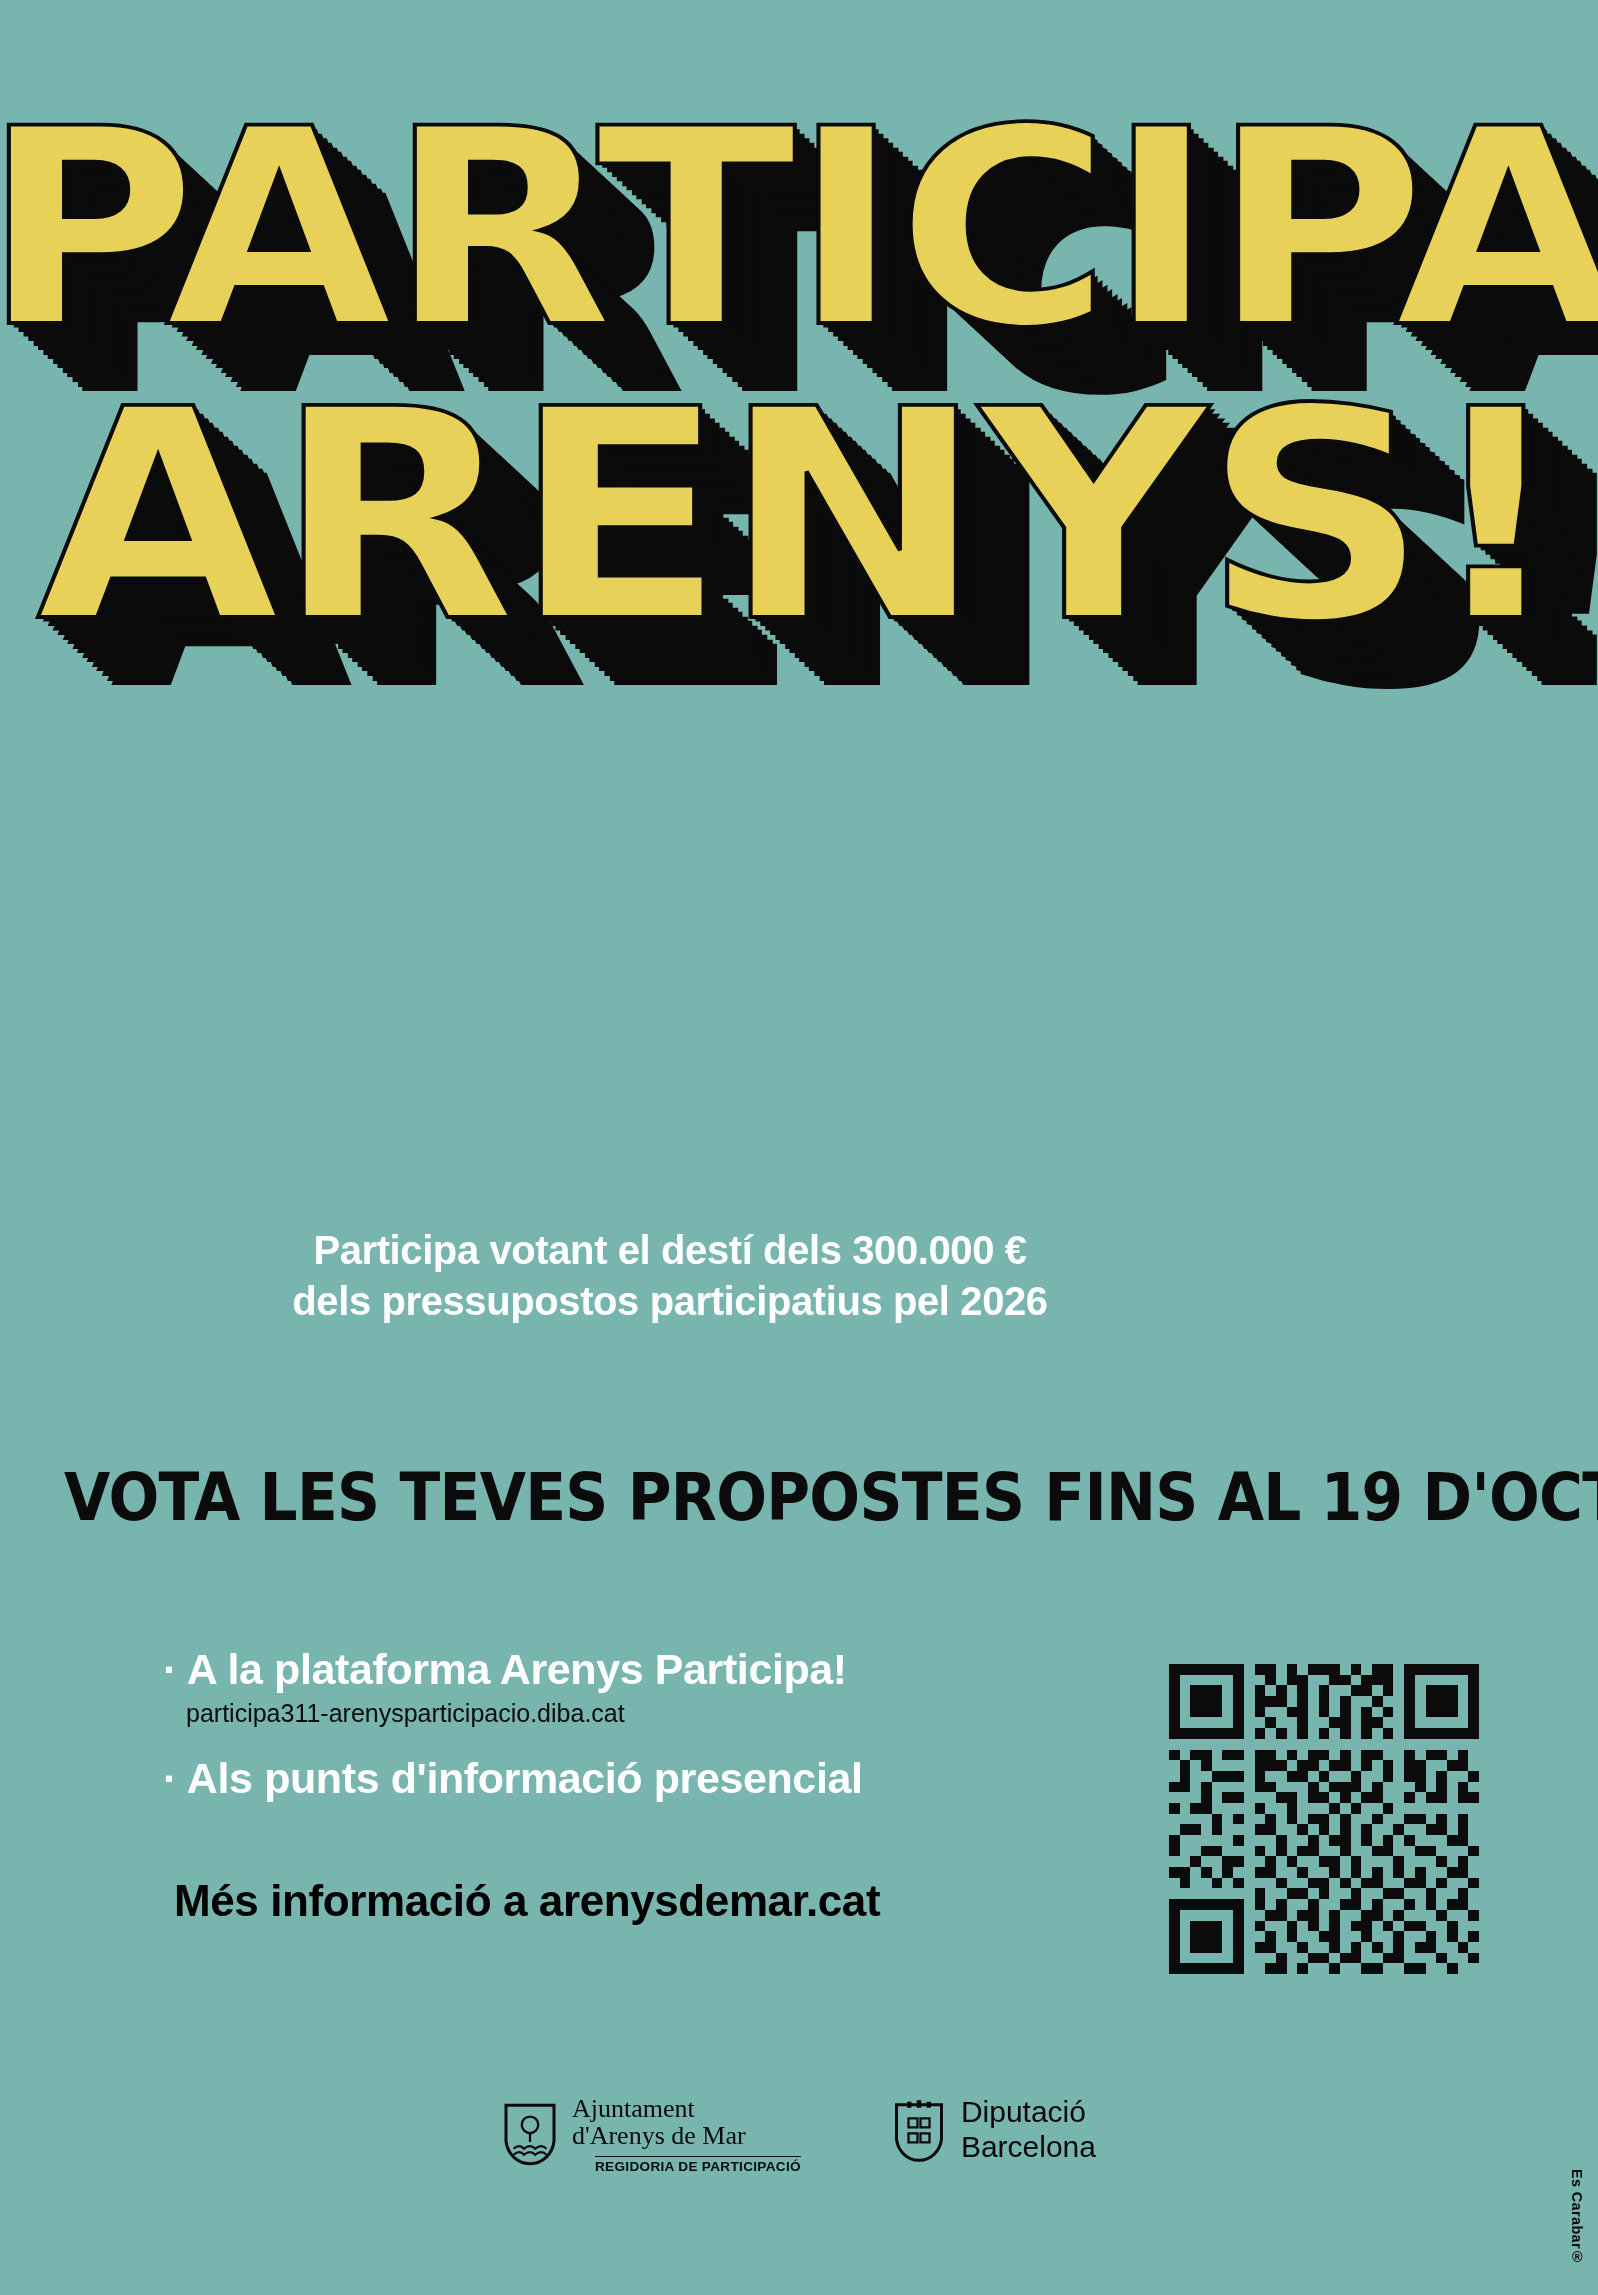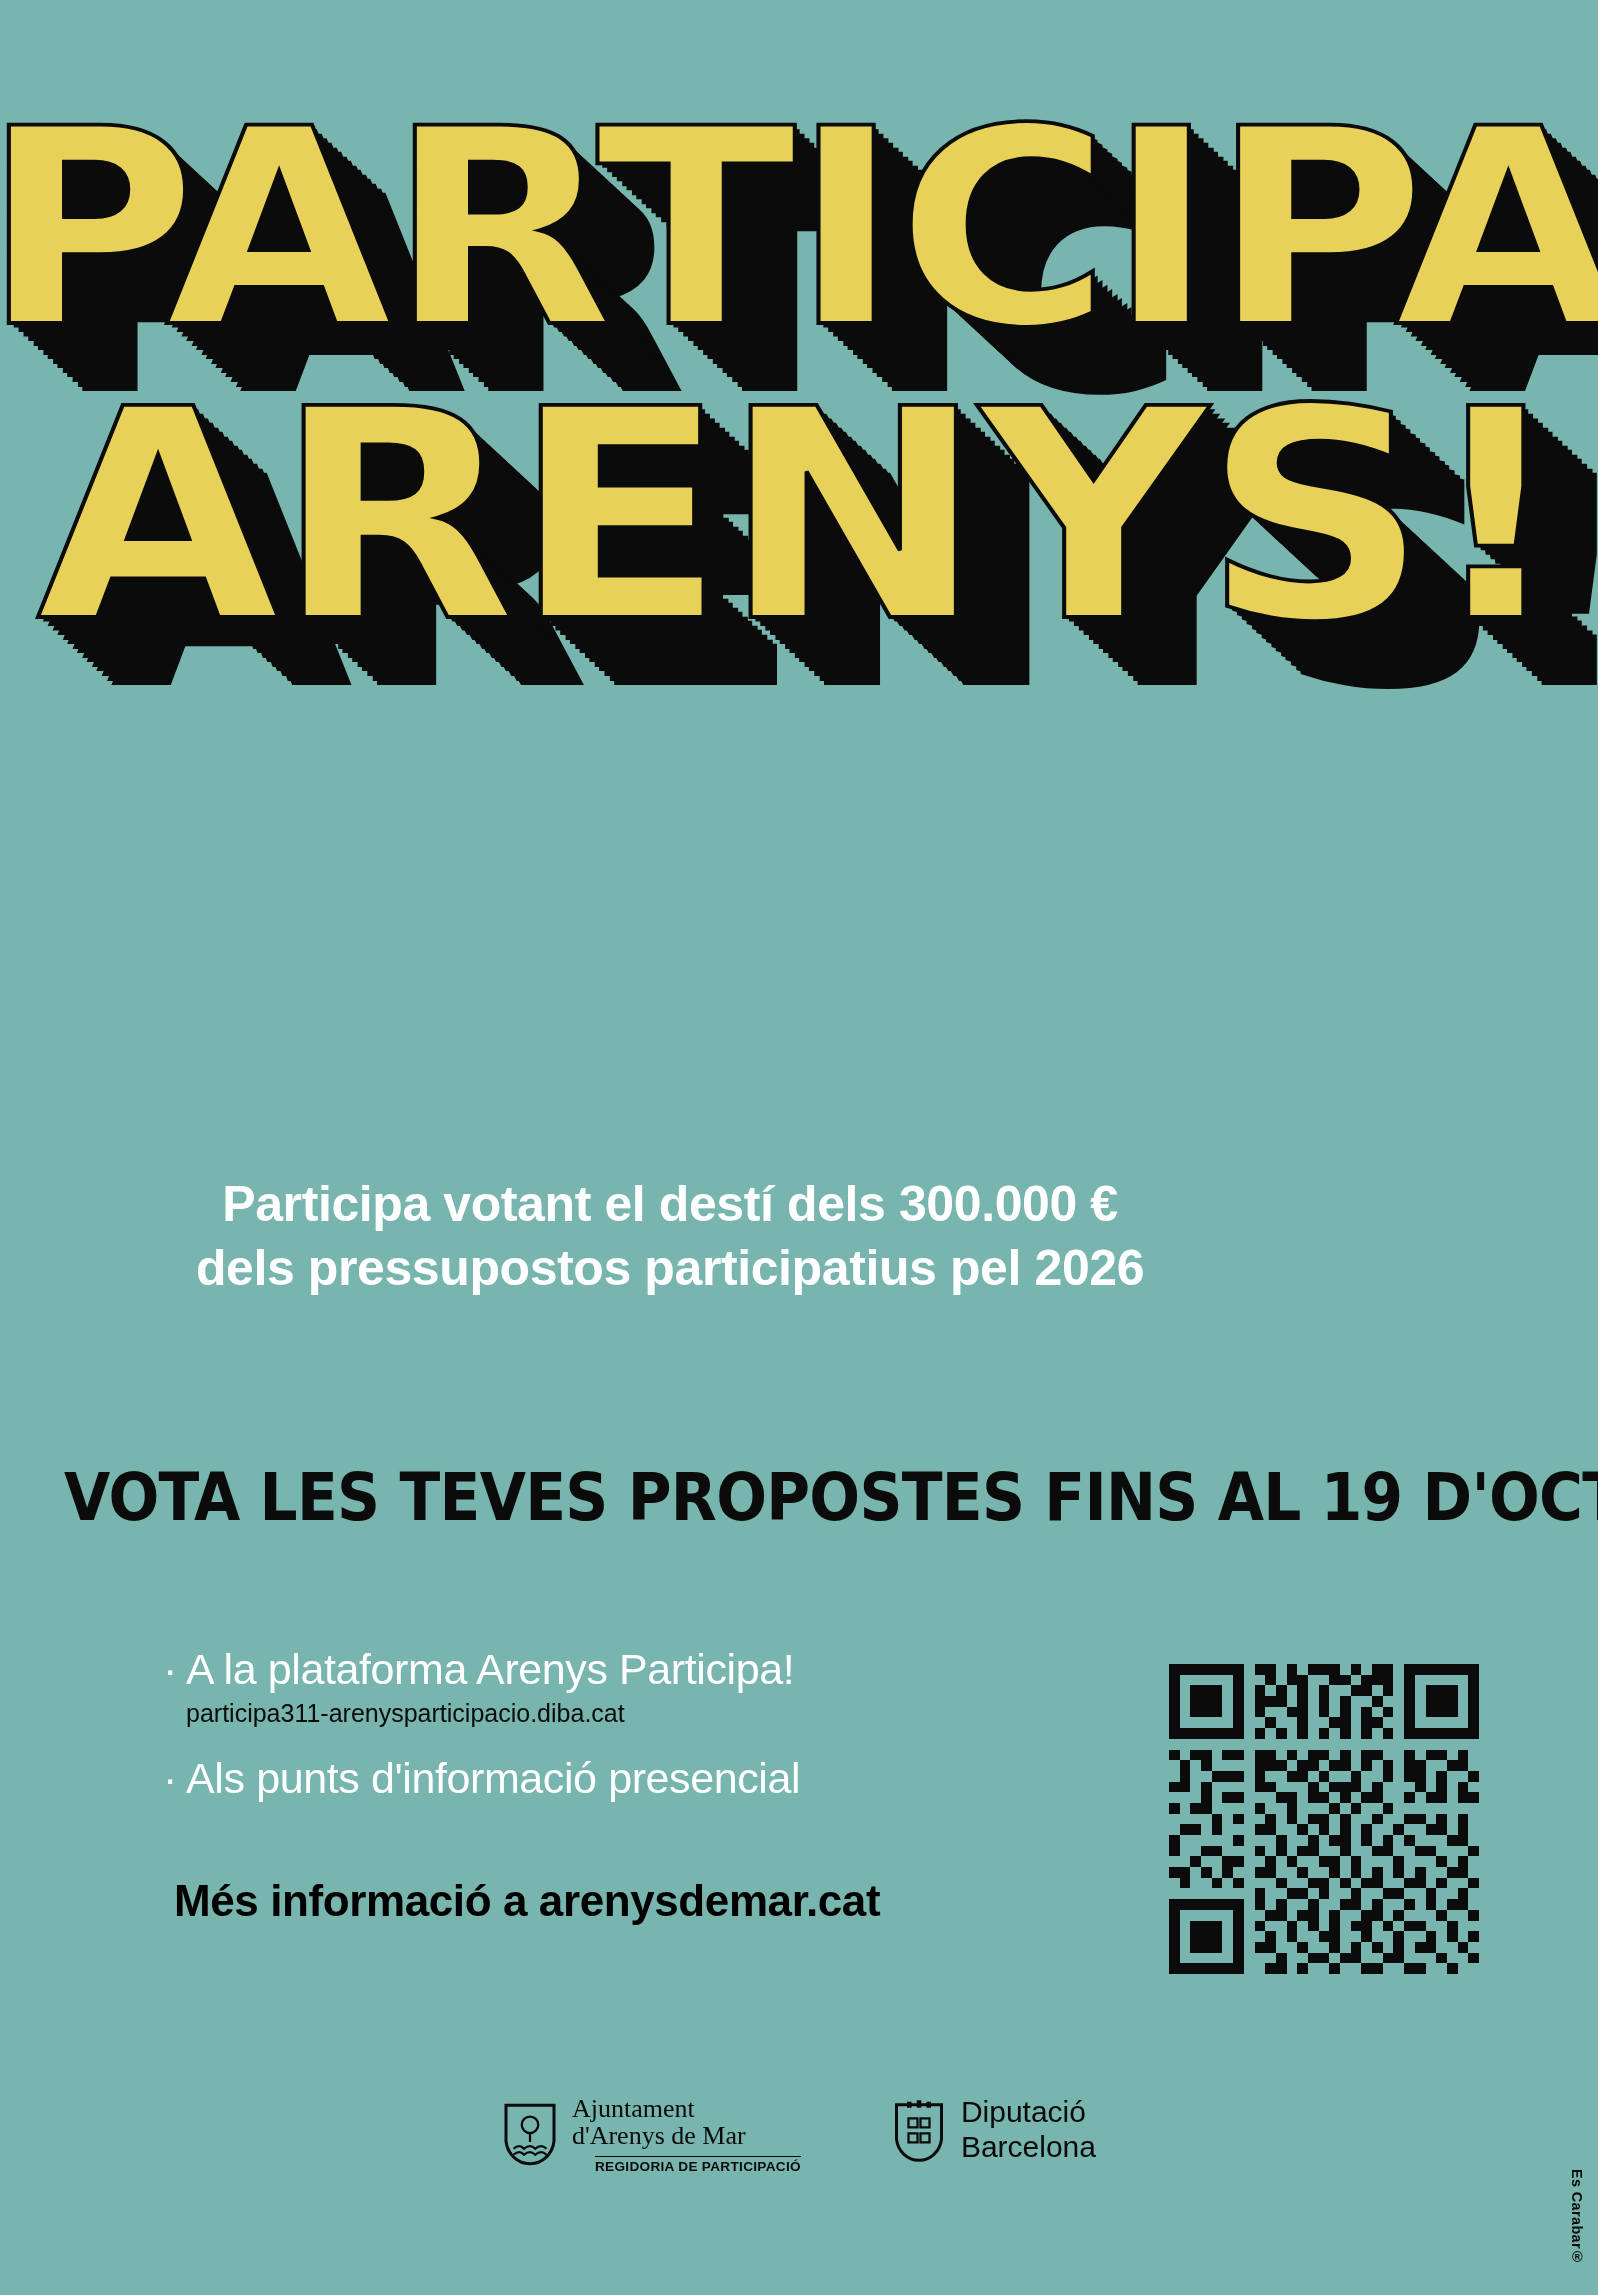--- a/index.html
+++ b/index.html
@@ -63,26 +63,26 @@
       32px 32px 0 #0b0b0b, 36px 36px 0 #0b0b0b, 41px 41px 0 #0b0b0b,
       45px 45px 0 #0b0b0b, 50px 50px 0 #0b0b0b, 54px 54px 0 #0b0b0b,
       59px 59px 0 #0b0b0b, 64px 64px 0 #0b0b0b, 68px 68px 0 #0b0b0b;
     -webkit-text-stroke: 3.8px #0b0b0b;
   }
 
   
   .subtitle {
     position: absolute;
     left: 0;
-    top: 1172px;
+    top: 1225px;
     width: 1340px;
     text-align: center;
     color: #ffffff;
     font-weight: 700;
-    font-size: 50px;
+    font-size: 40px;
     line-height: 1.28;
     letter-spacing: -0.4px;
     padding: 0 106px;
     box-sizing: border-box;
   }
   .subtitle span { display: block; }
 
   
   .vote-line {
     position: absolute;
@@ -101,21 +101,21 @@
 
   
   .info {
     position: absolute;
     left: 163px;
     top: 1645px;
     width: 930px;
   }
   .info-item {
     color: #ffffff;
-    font-weight: 400;
+    font-weight: 700;
     font-size: 43px;
     letter-spacing: -0.4px;
     margin-bottom: 4.5px;
   }
   .info-url {
     color: #0b0b0b;
     font-weight: 400;
     font-size: 25px;
     letter-spacing: 0px;
     margin: 4.5px 0 26px 23px;

